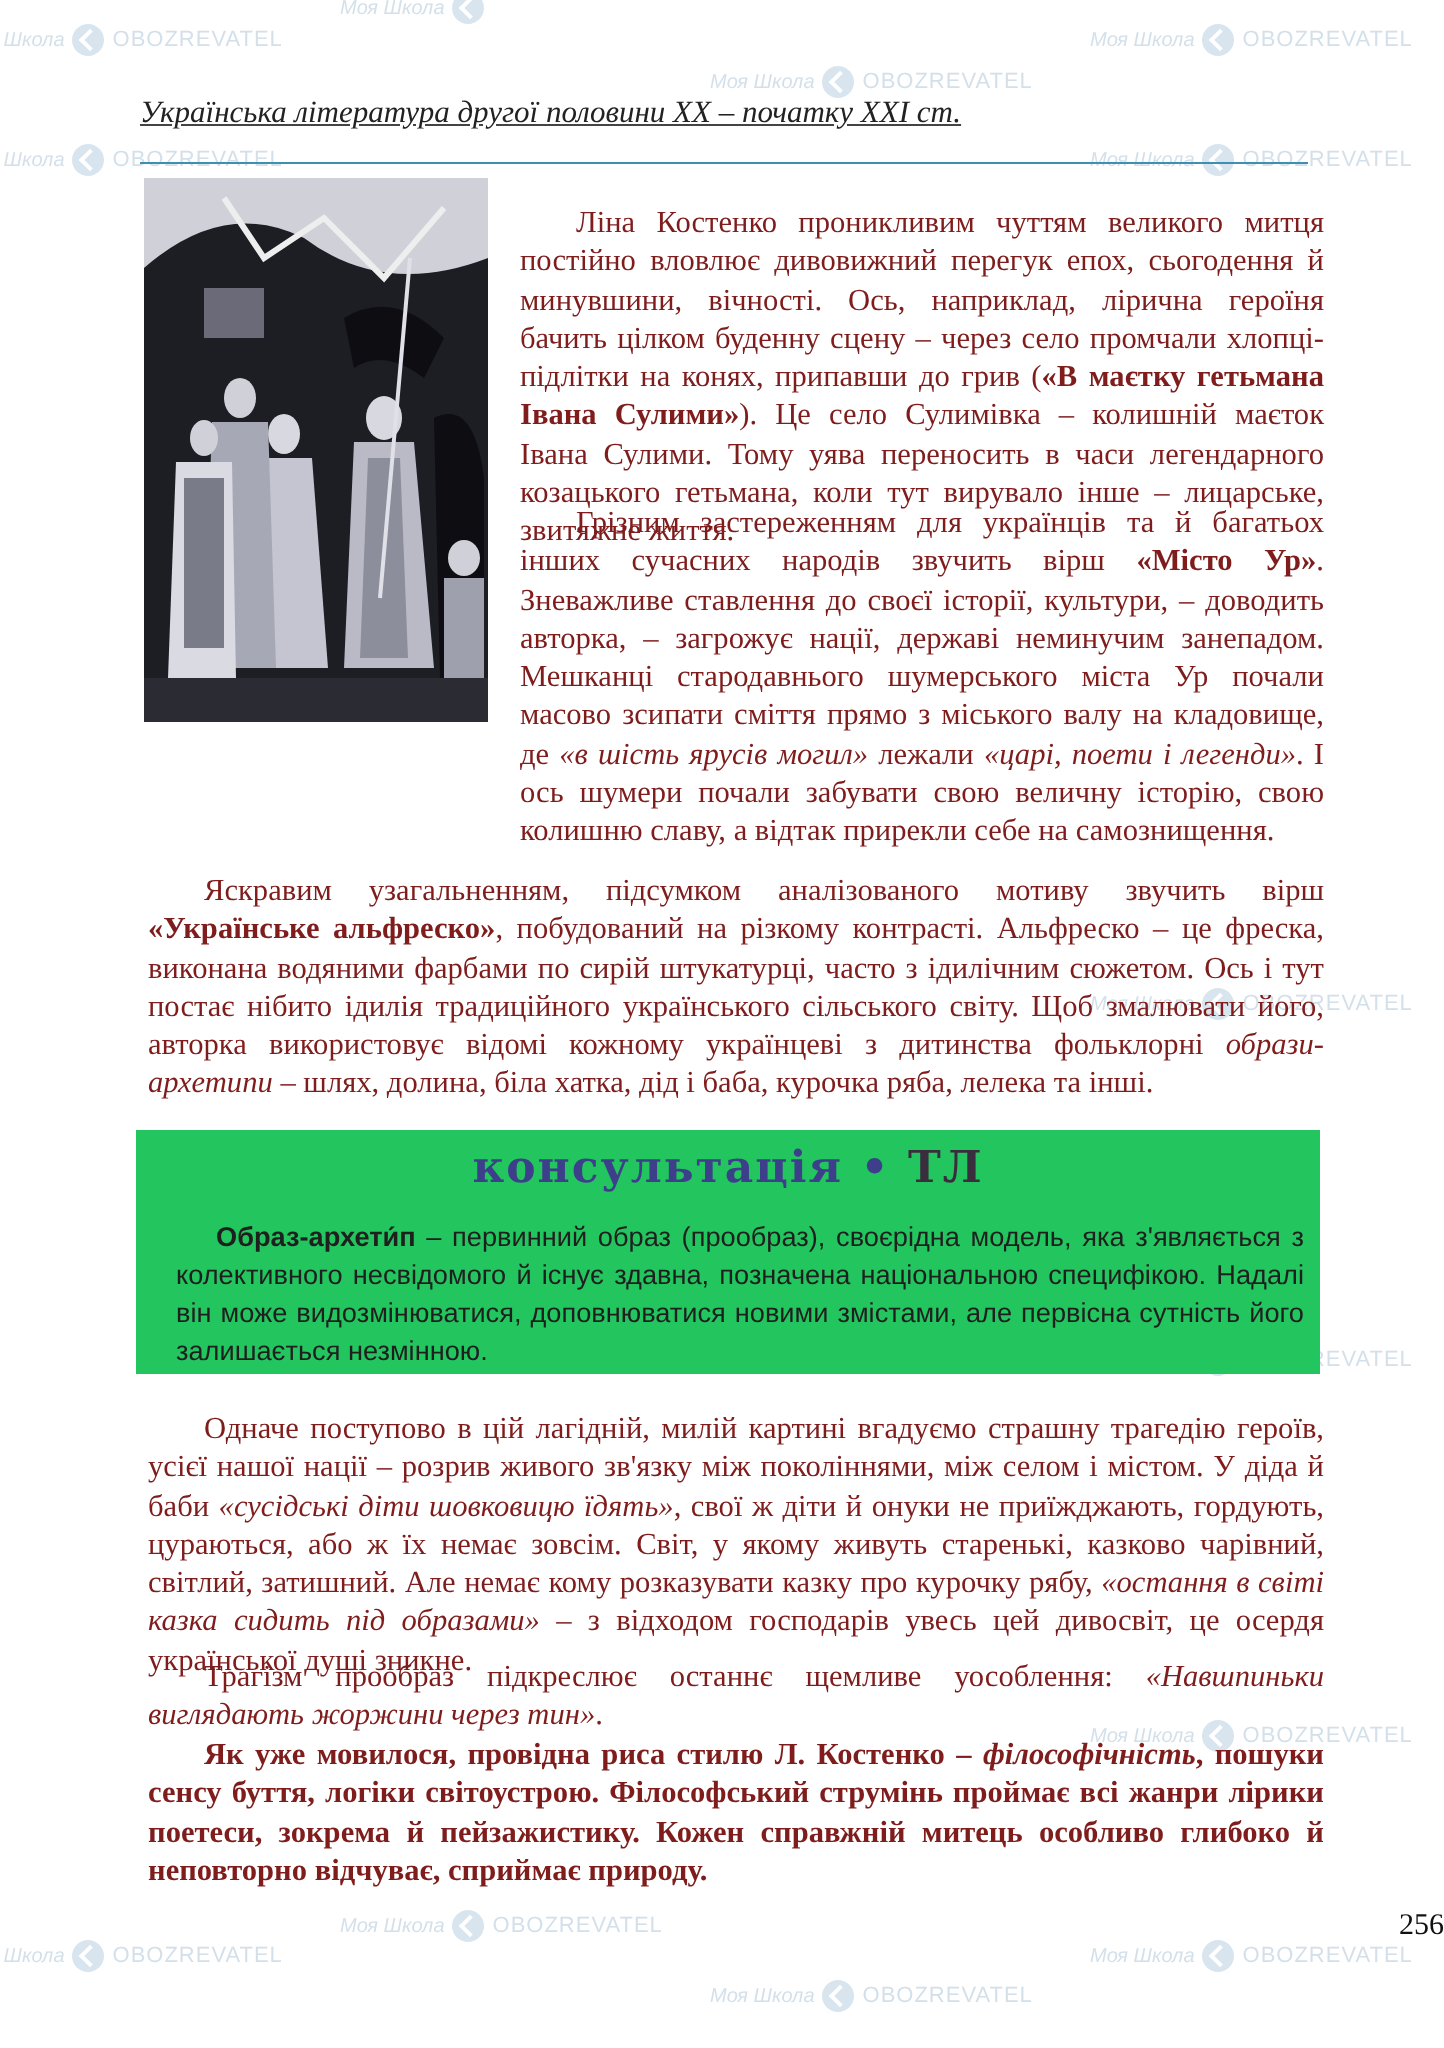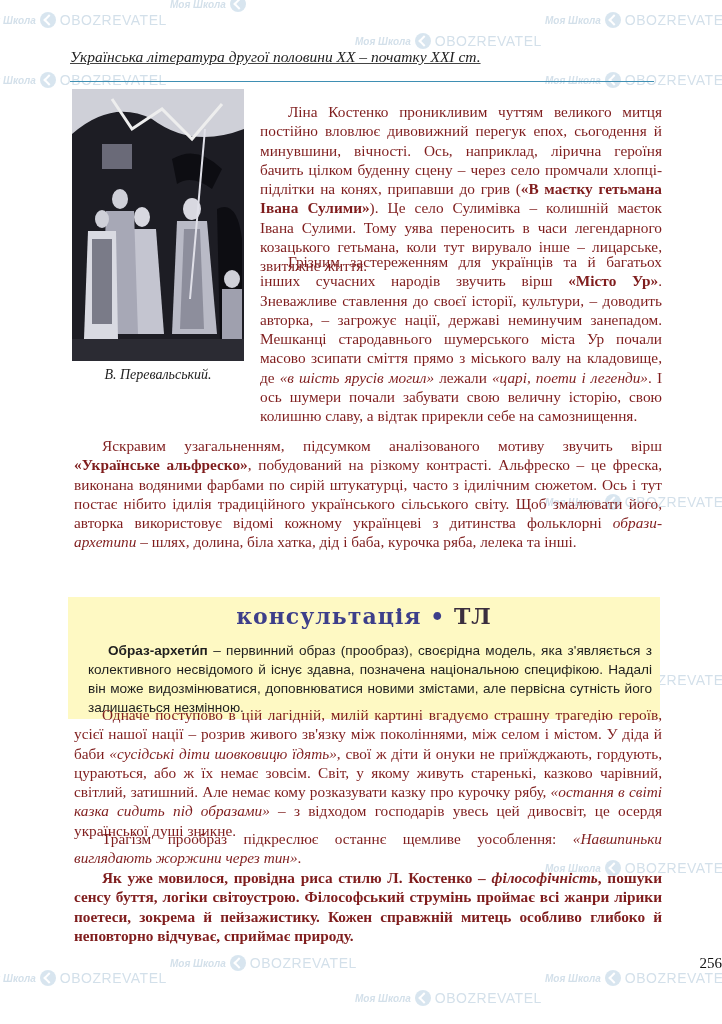--- a/index.html
+++ b/index.html
@@ -5,29 +5,29 @@
   html, body { margin: 0; padding: 0; }
   body {
     width: 722px; height: 1024px; background: #ffffff; position: relative; overflow: hidden;
     font-family: "Liberation Serif", "DejaVu Serif", serif; color: #1e1e1e;
   }
   .watermark {
     position: absolute; display: flex; align-items: center; gap: 4px;
     color: #cfdde8; font-family: "Liberation Sans", sans-serif; font-size: 11px;
     pointer-events: none; opacity: 0.9; white-space: nowrap;
   }
-  .watermark .wm-school { font-style: italic; font-weight: bold; font-size: 10px; }
+  .watermark .wm-school { font-style: italic; font-weight: normal; font-size: 10px; }
   .watermark .wm-logo {
     width: 16px; height: 16px; border-radius: 50%; background: #d4e3ee; display: inline-block; position: relative;
   }
   .watermark .wm-logo::after {
     content: ""; position: absolute; left: 5px; top: 4px; width: 6px; height: 6px;
     border-left: 2px solid #fff; border-bottom: 2px solid #fff; transform: rotate(45deg);
   }
-  .watermark .wm-brand { letter-spacing: 0.5px; font-size: 14px; }
+  .watermark .wm-brand { letter-spacing: 0.5px; font-size: 11px; }
 
   .running-head {
     position: absolute; left: 70px; top: 48px; width: 584px;
     font-style: italic; font-size: 15.5px; color: #222;
     border-bottom: 1.5px solid #3f8fb3; padding-bottom: 15px;
   }
   .running-head span { text-decoration: underline; text-decoration-color: #444; }
 
   .illustration {
     position: absolute; left: 72px; top: 89px; width: 172px; height: 272px;
@@ -42,22 +42,21 @@
 
   .para {
     position: absolute; font-size: 15.3px; line-height: 19.3px; text-align: justify;
     text-indent: 28px; margin: 2px; color: #7f1d1d;
   }
   .para b { font-weight: bold; }
   .para i { font-style: italic; }
 
   .consult-box {
     position: absolute; left: 68px; top: 565px; width: 592px; height: 122px;
-    background: #fef9c3;
-    margin-top: 32px;
+    background: #22c55e;
   }
   .consult-title {
     position: absolute; left: 0; right: 0; top: 6px; text-align: center;
     font-family: "DejaVu Serif", serif; font-weight: bold; font-size: 22px; letter-spacing: 1px;
     color: #3d3f8a;
   }
   .consult-title .tl { color: #3a2e3e; }
   .consult-text {
     position: absolute; left: 20px; top: 44px; width: 564px;
     font-family: Liberation Sans, sans-serif; font-size: 13.6px; line-height: 19px;
@@ -160,21 +159,20 @@
     <ellipse cx="30" cy="130" rx="7" ry="9" fill="#cfd0d8"></ellipse>
     <path d="M16 142 L44 142 L46 250 L12 250 Z" fill="#d9dae2"></path>
     <path d="M20 150 L40 150 L40 235 L20 235 Z" fill="#7a7b88"></path>
     <path d="M145 120 Q165 110 170 150 L170 250 L148 250 Z" fill="#0d0d12"></path>
     <ellipse cx="160" cy="190" rx="8" ry="9" fill="#cfd0d8"></ellipse>
     <path d="M150 200 L170 200 L170 250 L150 250 Z" fill="#9fa0ae"></path>
     <rect x="0" y="250" width="172" height="22" fill="#2b2b33"></rect>
   </svg>
 </div>
 <div class="caption">
-  <div class="it">В. Перевальський.</div>
 </div>
 
 <p class="para" style="left:258px; top:100px; width:402px;"><span>Ліна Костенко проникливим чуттям великого митця постійно вловлює дивовижний перегук епох, сьогодення й минувшини, вічності. Ось, наприклад, лірична героїня бачить цілком буденну сцену – через село промчали хлопці-підлітки на конях, припавши до грив (</span><b>«В маєтку гетьмана Івана Сулими»</b><span>). Це село Сулимівка – колишній маєток Івана Сулими. Тому уява переносить в часи легендарного козацького гетьмана, коли тут вирувало інше – лицарське, звитяжне життя.</span></p>
 
 <p class="para" style="left:258px; top:250px; width:402px;"><span>Грізним застереженням для українців та й багатьох інших сучасних народів звучить вірш </span><b>«Місто Ур»</b><span>. Зневажливе ставлення до своєї історії, культури, – доводить авторка, – загрожує нації, державі неминучим занепадом. Мешканці стародавнього шумерського міста Ур почали масово зсипати сміття прямо з міського валу на кладовище, де </span><i>«в шість ярусів могил»</i><span> лежали </span><i>«царі, поети і легенди»</i><span>. І ось шумери почали забувати свою величну історію, свою колишню славу, а відтак прирекли себе на самознищення.</span></p>
 
 <p class="para" style="left:72px; top:434px; width:588px;"><span>Яскравим узагальненням, підсумком аналізованого мотиву звучить вірш </span><b>«Українське альфреско»</b><span>, побудований на різкому контрасті. Альфреско – це фреска, виконана водяними фарбами по сирій штукатурці, часто з ідилічним сюжетом. Ось і тут постає нібито ідилія традиційного українського сільського світу. Щоб змалювати його, авторка використовує відомі кожному українцеві з дитинства фольклорні </span><i>образи-архетипи</i><span> – шлях, долина, біла хатка, дід і баба, курочка ряба, лелека та інші.</span></p>
 
 <div class="consult-box">
   <div class="consult-title">

